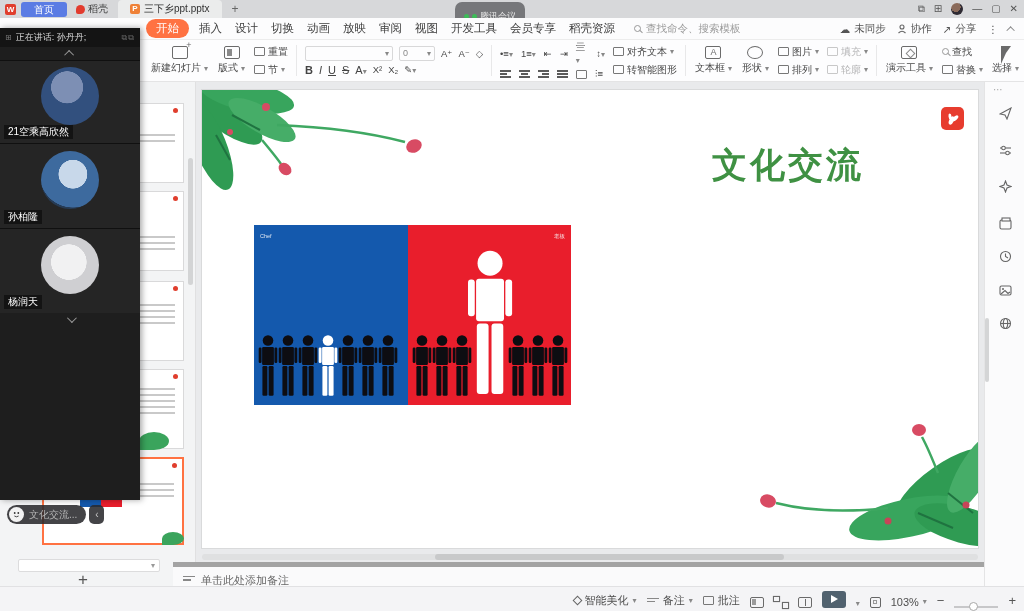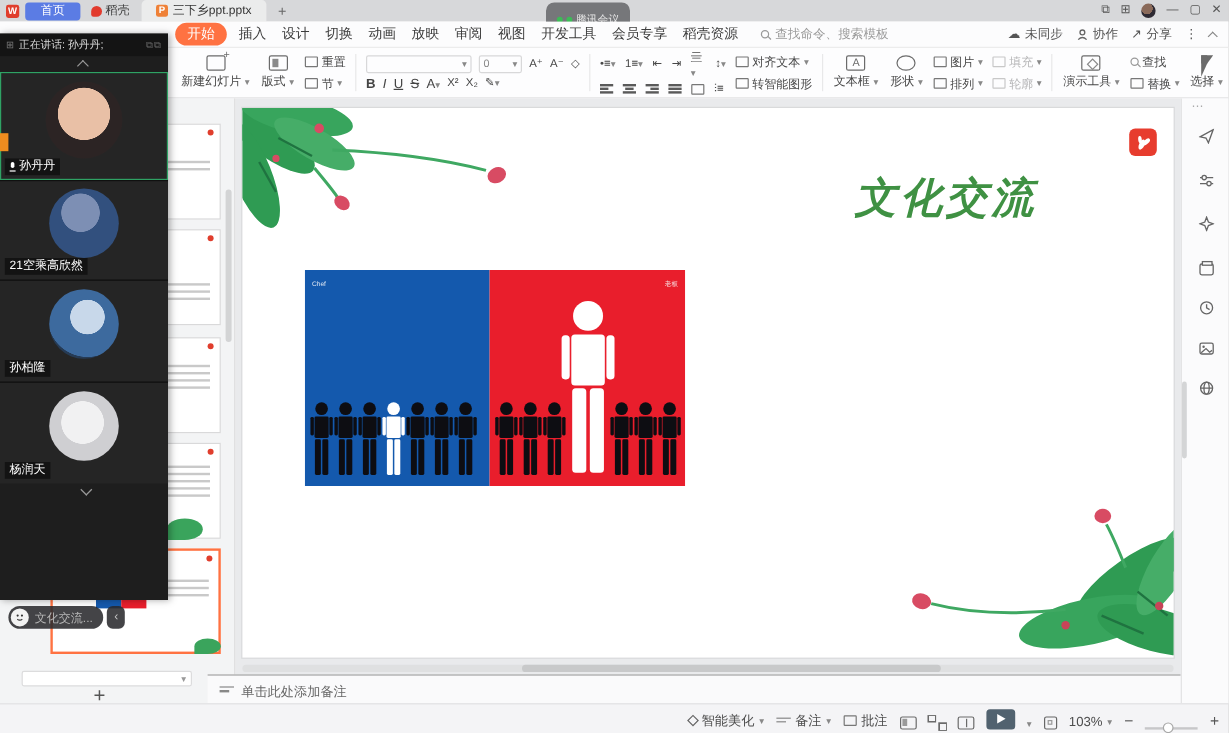--- a/index.html
+++ b/index.html
@@ -78,28 +78,28 @@
   .miniimg{position:absolute;display:flex;}
   .miniimg div{width:21px;height:24px;}
   .thscroll{position:absolute;right:2px;top:76px;width:5px;height:127px;background:#d3d4d5;border-radius:3px;}
   .newbox{position:absolute;left:18px;top:477px;width:142px;height:13px;background:#fff;border:1px solid #dcdcdd;border-radius:2px;color:#999;font-size:8px;display:flex;align-items:center;justify-content:flex-end;padding-right:4px;}
   .plusbtn{position:absolute;left:78px;top:488px;font-size:17px;color:#555;}
 
   .editor{position:absolute;left:196px;right:40px;top:0;bottom:0;}
   .slide{position:absolute;left:6px;top:8px;width:776px;height:458px;background:#fff;box-shadow:0 0 0 1px #d9dadb;}
   .hscroll{position:absolute;left:6px;right:6px;top:472px;height:6px;background:#dfe0e1;border-radius:3px;}
   .hscroll i{position:absolute;left:30%;width:45%;top:0;bottom:0;background:#c8c9ca;border-radius:3px;display:block;}
-  .notesbar{position:absolute;left:-23px;right:0;top:480px;bottom:0;background:#fafafb;border-top:1px solid #a3a3a3;display:flex;align-items:flex-start;gap:6px;padding:6px 0 0 10px;font-size:11px;color:#666;text-align:center;}
+  .notesbar{position:absolute;left:-23px;right:0;top:480px;bottom:0;background:#fafafb;border-top:5px solid #a3a3a3;display:flex;align-items:flex-start;gap:6px;padding:6px 0 0 10px;font-size:11px;color:#666;text-align:center;}
   .notes-ic{display:inline-flex;flex-direction:column;gap:2px;width:12px;margin-top:3px;}
   .notes-ic i{height:1.4px;background:#888;display:block;}
   .notes-ic i:nth-child(2){width:70%;}
 
   
   .slogo{position:absolute;right:14px;top:17px;width:23px;height:23px;background:#e73c2e;border-radius:5px;display:flex;align-items:center;justify-content:center;}
-  .stitle{position:absolute;left:400px;top:52px;width:372px;text-align:center;font-size:35px;font-weight:bold;color:#3f9143;letter-spacing:3px;font-style:italic;}
+  .stitle{position:absolute;left:400px;top:52px;width:372px;text-align:center;font-size:35px;font-weight:bold;color:#3f9143;letter-spacing:3px;}
   .sbody{position:absolute;left:400px;top:114px;width:374px;font-size:17.5px;line-height:31.5px;color:#3d3d3d;text-align:justify;text-indent:2em;}
   .sinfo{position:absolute;left:52px;top:135px;width:317px;height:180px;}
   .decor-tl{position:absolute;left:0;top:0;pointer-events:none;}
   .decor-br{position:absolute;right:0;bottom:0;pointer-events:none;}
 
   
   .rightbar{position:absolute;right:0;top:0;bottom:0;width:40px;background:#fbfbfc;border-left:1px solid #e4e4e5;}
   .rb{position:absolute;left:11px;width:18px;height:18px;color:#6a6a6a;font-size:12px;text-align:center;line-height:18px;}
   .rb svg{display:block;margin:2px auto;}
   .rbscroll{position:absolute;left:0;top:236px;width:4px;height:64px;background:#d4d5d6;border-radius:2px;}
@@ -615,28 +615,20 @@
   <div class="meeting">
     <div class="mhead">
       <span class="hic">⊞</span>
       <span class="spk">正在讲话: 孙丹丹;</span>
       <span class="hr">⧉⧉</span>
     </div>
     <div class="mup">
         <span class="mchev u"></span>
       </div>
 
-    <div class="tile speaking" style="height:90px;">
-      <span class="fc" style="top:7px;width:64px;height:64px;background:radial-gradient(circle at 50% 42%,#e9c0a6 0 44%,#2c2424 45%);"></span>
-      <span class="micbadge"></span>
-      <span class="nm">
-          <span class="micg"></span>
-          <span>孙丹丹</span>
-        </span>
-    </div>
     <div class="tile" style="height:83px;">
       <span class="fc" style="top:6px;width:58px;height:58px;background:radial-gradient(circle at 45% 35%,#7d8fb4 0 32%,#32507e 33%);"></span>
       <span class="nm">
           <span>21空乘高欣然</span>
         </span>
     </div>
     <div class="tile" style="height:85px;">
       <span class="fc" style="top:7px;width:58px;height:58px;background:radial-gradient(circle at 55% 40%,#c8d8ea 0 30%,#3d6a9e 31% 70%,#263b55 71%);"></span>
       <span class="nm">
           <span>孙柏隆</span>

